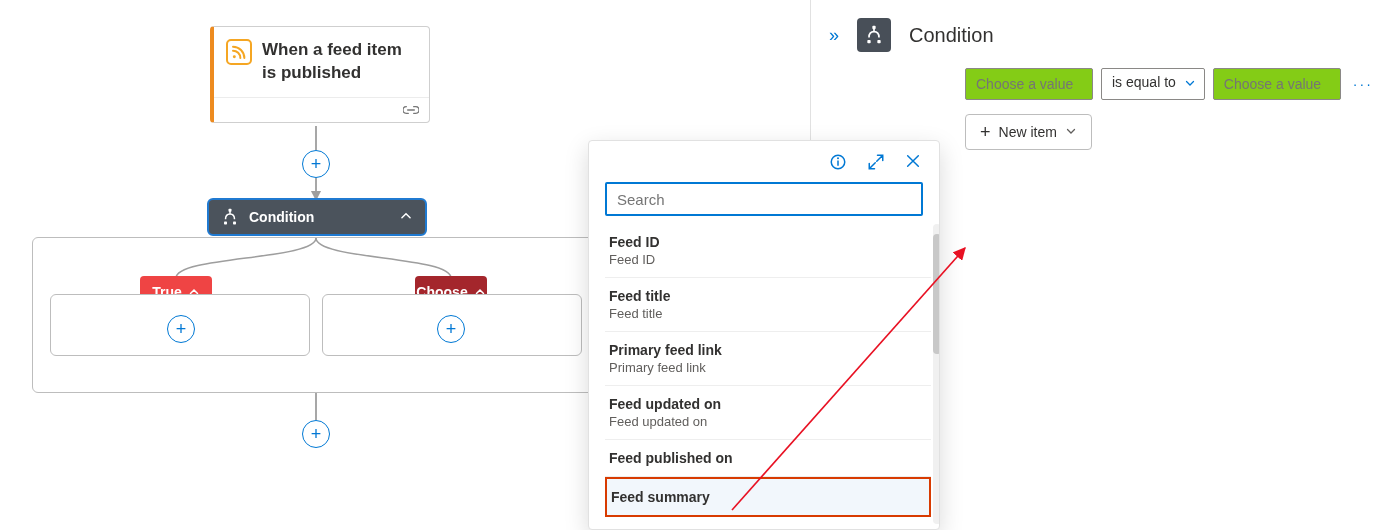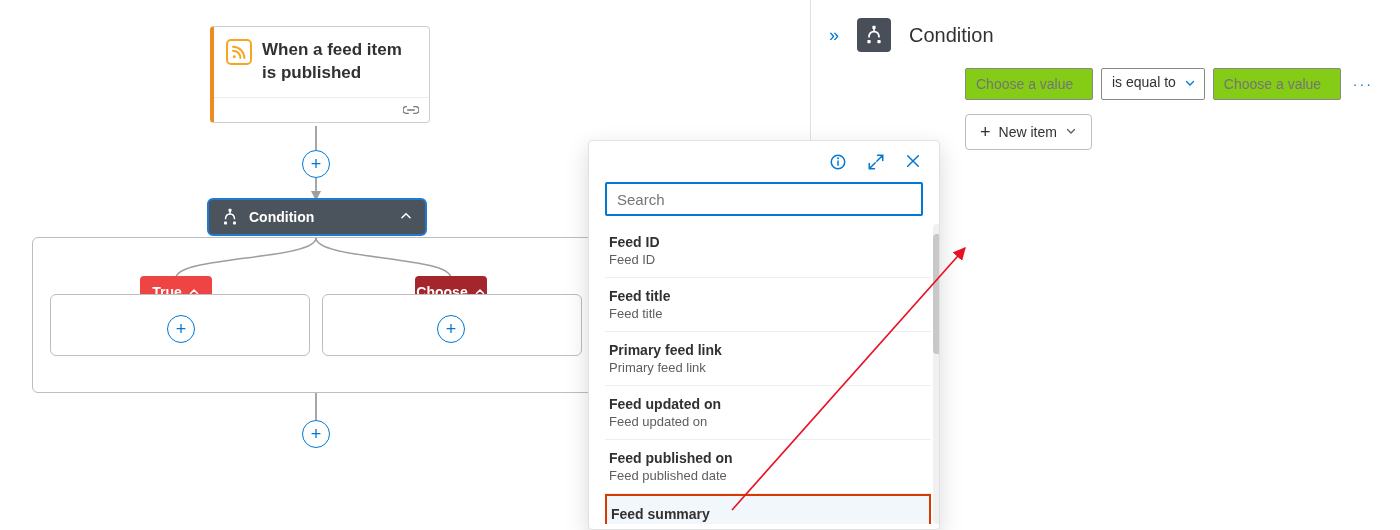--- a/index.html
+++ b/index.html
@@ -288,21 +288,20 @@
         <div class="pop-item">
           <div class="t">Primary feed link</div>
           <div class="d">Primary feed link</div>
         </div>
         <div class="pop-item">
           <div class="t">Feed updated on</div>
           <div class="d">Feed updated on</div>
         </div>
         <div class="pop-item">
           <div class="t">Feed published on</div>
-          <div class="d">Feed published date</div>
         </div>
         <div class="pop-item selected boxed">
           <div class="t">Feed summary</div>
         </div>
       </div>
     <div class="pop-scrollbar-track"></div>
     <div class="pop-scrollbar-thumb"></div>
   </div>
 </div>
 

